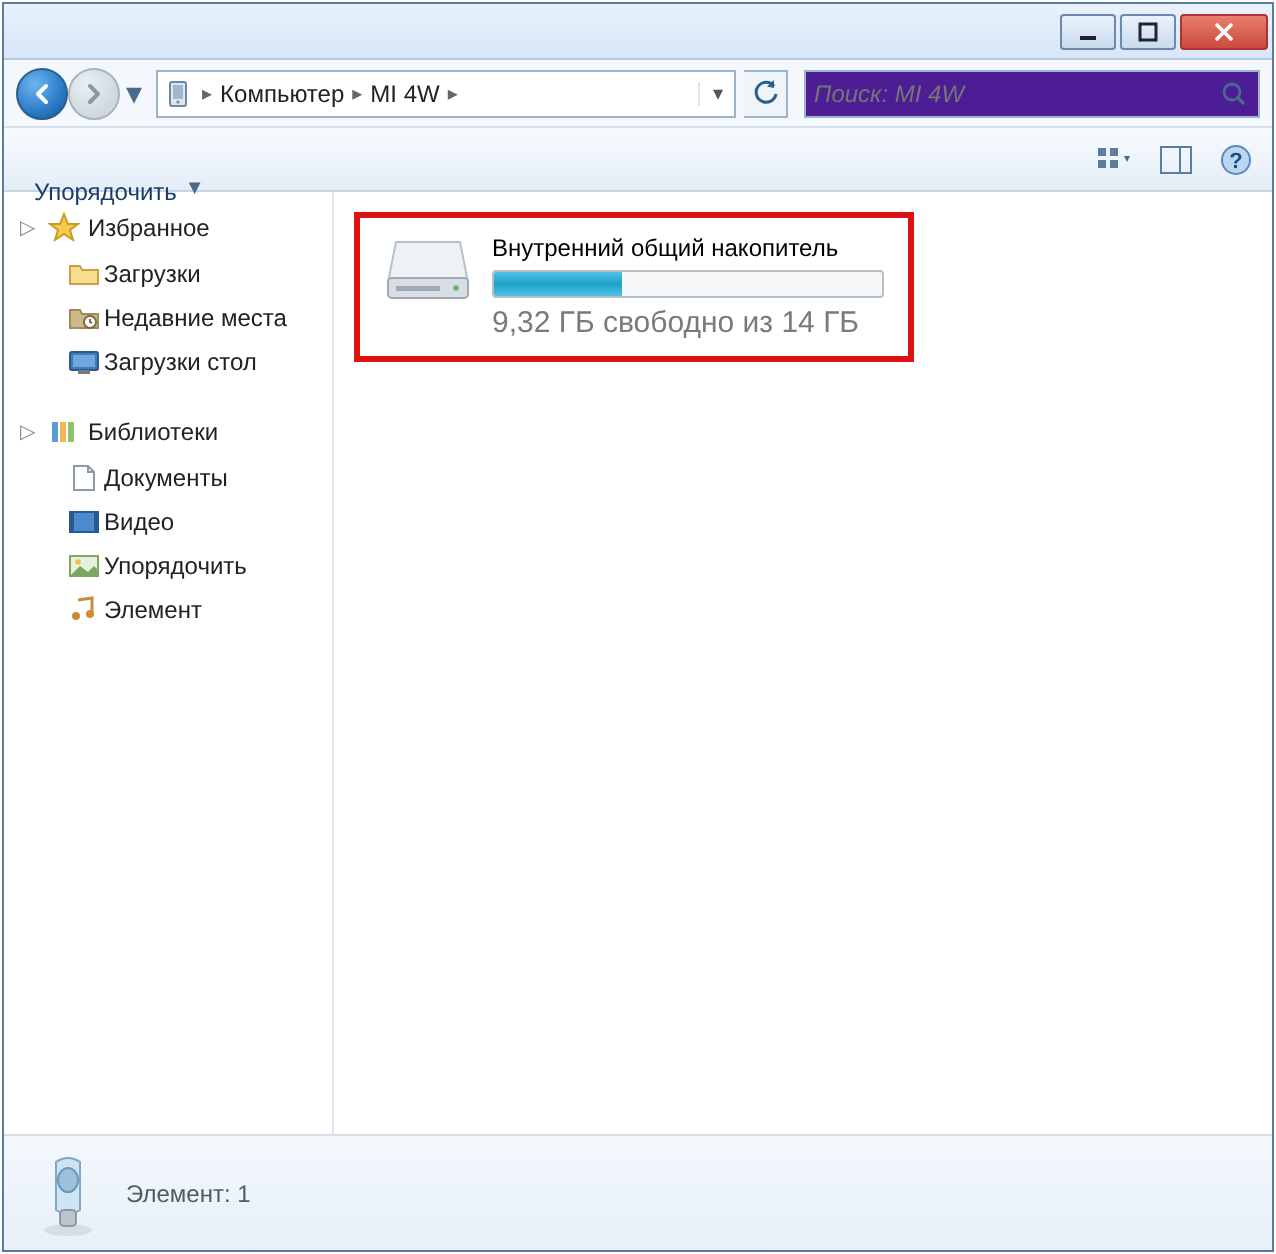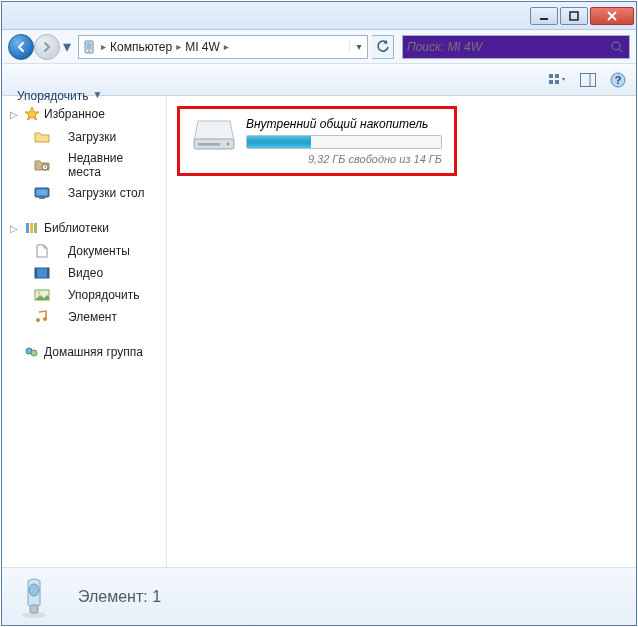--- a/index.html
+++ b/index.html
@@ -33,36 +33,36 @@
   .cmdbar { height:32px; background: linear-gradient(#f7fbff,#e4edf7); border-bottom:1px solid #c9d4de; display:flex; align-items:center; padding:0 8px; font-size:12px; color:#1a3e6b; }
   .cmdbtn { display:flex; gap:4px; padding:3px 6px; border:1px solid transparent; border-radius:2px;margin-top:32px; }
   .cmd-right { margin-left:auto; display:flex; align-items:center; gap:10px; color:#2a5f8e; }
   .cmd-right .ico { width:20px; height:20px; display:flex; align-items:center; justify-content:center; }
 
   
   .body { display:flex; height: calc(100% - 28px - 34px - 32px - 58px); }
   .sidebar { width:165px; border-right:1px solid #e0e6ec; padding:6px 0; font-size:12px; color:#222; overflow:auto; }
   .side-hdr { display:flex; align-items:center; gap:4px; padding:4px 8px; font-weight:normal; }
   .side-hdr .tw { width:10px; color:#888; font-size:10px; }
-  .side-item { display:flex; align-items:center; gap:18px; padding:3px 8px 3px 32px; }
+  .side-item { display:flex; align-items:center; gap:2px; padding:3px 8px 3px 32px; }
   .side-ico { width:16px; height:16px; display:flex; align-items:center; justify-content:center; }
   .side-spacer { height:12px; }
 
-  .content { flex:1; padding:10px; position:relative;font-style:italic; }
+  .content { flex:1; padding:10px; position:relative; }
   .drive-wrap { border:3px solid #d11; padding:8px 12px; width:280px; }
   .drive { display:flex; gap:10px; align-items:flex-start; }
   .drive-icon { width:44px; height:36px; }
   .drive-info { flex:1; font-size:12px; }
   .drive-title { color:#000; margin-bottom:4px; }
   .bar { height:14px; border:1px solid #b6c0c9; background:#f5f7f9; border-radius:2px; overflow:hidden; margin-bottom:4px; }
   .bar-fill { height:100%; background: linear-gradient(#4fc3e8,#1f9fc9 50%,#4fc3e8); width:33%; }
-  .drive-sub { color:#7a7a7a; font-size:11px;text-align:right; }
-
-  
-  .status { height:58px; border-top:1px solid #d7e0ea; background: linear-gradient(#f3f8fd,#e7eff8); display:flex; align-items:center; padding:0 12px; gap:24px; font-size:16px; color:#4d5b68; }
+  .drive-sub { color:#7a7a7a; font-size:15px; }
+
+  
+  .status { height:58px; border-top:1px solid #d7e0ea; background: linear-gradient(#f3f8fd,#e7eff8); display:flex; align-items:center; padding:0 12px; gap:9px; font-size:12px; color:#4d5b68; }
   .status-ico { width:40px; height:44px; display:flex; align-items:center; justify-content:center; }
 
   
 </style>
 </head>
 <body>
 
 <div class="outer">
 
   <div class="titlebar">
@@ -250,30 +250,20 @@
               <path d="M5 2 L12 1 L12 9" fill="none" stroke="#d08a3a" stroke-width="1.5"></path>
               <circle cx="4" cy="10" r="2" fill="#d08a3a"></circle>
               <circle cx="11" cy="9" r="2" fill="#d08a3a"></circle>
             </svg>
           </span>
         <span>Элемент</span>
       </div>
 
       <div class="side-spacer"></div>
 
-      <div class="side-hdr">
-        <span class="tw" style="visibility:hidden;">▷</span>
-        <span class="side-ico">
-            <svg width="16" height="16" viewBox="0 0 16 16">
-              <circle cx="5" cy="7" r="3" fill="#6fb2e4" stroke="#3a7ab0"></circle>
-              <circle cx="10" cy="9" r="3" fill="#9cd08f" stroke="#5e9a4f"></circle>
-            </svg>
-          </span>
-        <span>Домашняя группа</span>
-      </div>
     </div>
 
     <div class="content">
       <div class="drive-wrap">
         <div class="drive">
           <div class="drive-icon">
             <svg width="44" height="36" viewBox="0 0 44 36">
               <path d="M6 4 L38 4 L42 24 L2 24 Z" fill="#eef2f5" stroke="#b7c1ca"></path>
               <rect x="2" y="22" width="40" height="10" rx="2" fill="#d8dee4" stroke="#9da9b4"></rect>
               <rect x="6" y="26" width="22" height="2.5" fill="#9da9b4"></rect>

